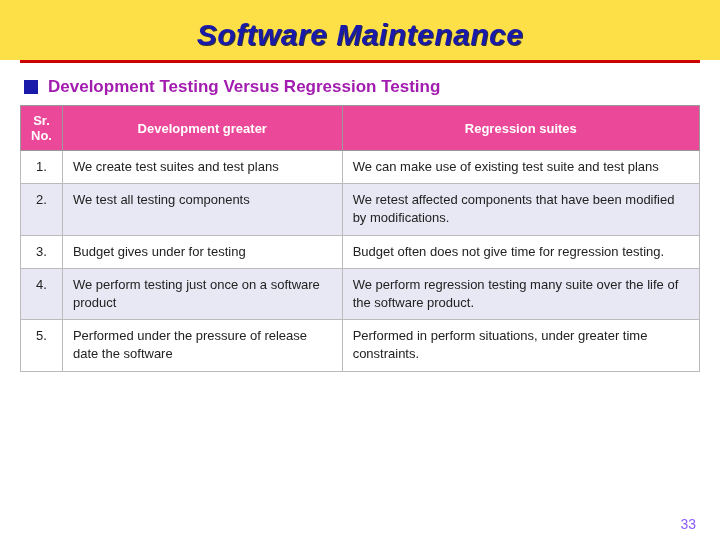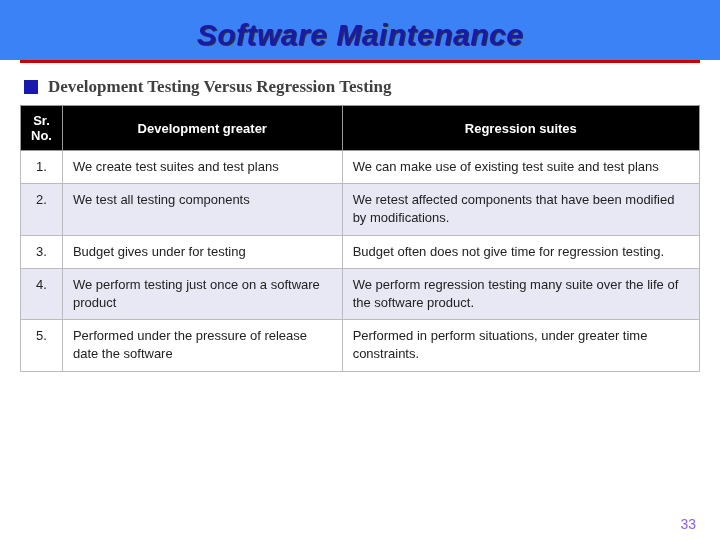--- a/index.html
+++ b/index.html
@@ -11,21 +11,21 @@
       overflow: hidden;
       position: relative;
     }
     .page {
       width: 720px;
       height: 540px;
       padding: 0;
       position: relative;
     }
     .title-area {
-      background: #3b82f6;
+      background: #fde047;
       text-align: center;
       padding: 18px 20px 8px 20px;
     }
     .main-title {
       font-size: 30px;
       font-weight: bold;
       color: #1a1aaa;
       font-style: italic;
       text-shadow: 1px 1px 0 #333;
       letter-spacing: 0.5px;
@@ -43,33 +43,32 @@
     .bullet-square {
       width: 14px;
       height: 14px;
       background: #1a1aaa;
       flex-shrink: 0;
       margin-right: 10px;
     }
     .subtitle-text {
       font-size: 17px;
       font-weight: bold;
-      color: #404040;
-      font-family: Liberation Serif, serif;
+      color: #a21caf;
     }
     .table-container {
       margin: 0 20px;
     }
     table {
       width: 100%;
       border-collapse: collapse;
       font-size: 13px;
     }
     thead tr th {
-      background: #000000;
+      background: #ec4899;
       color: #fff;
       font-weight: bold;
       font-size: 13px;
       padding: 7px 10px;
       border: 1px solid #999;
       text-align: center;
     }
     thead tr th:first-child {
       width: 38px;
     }

